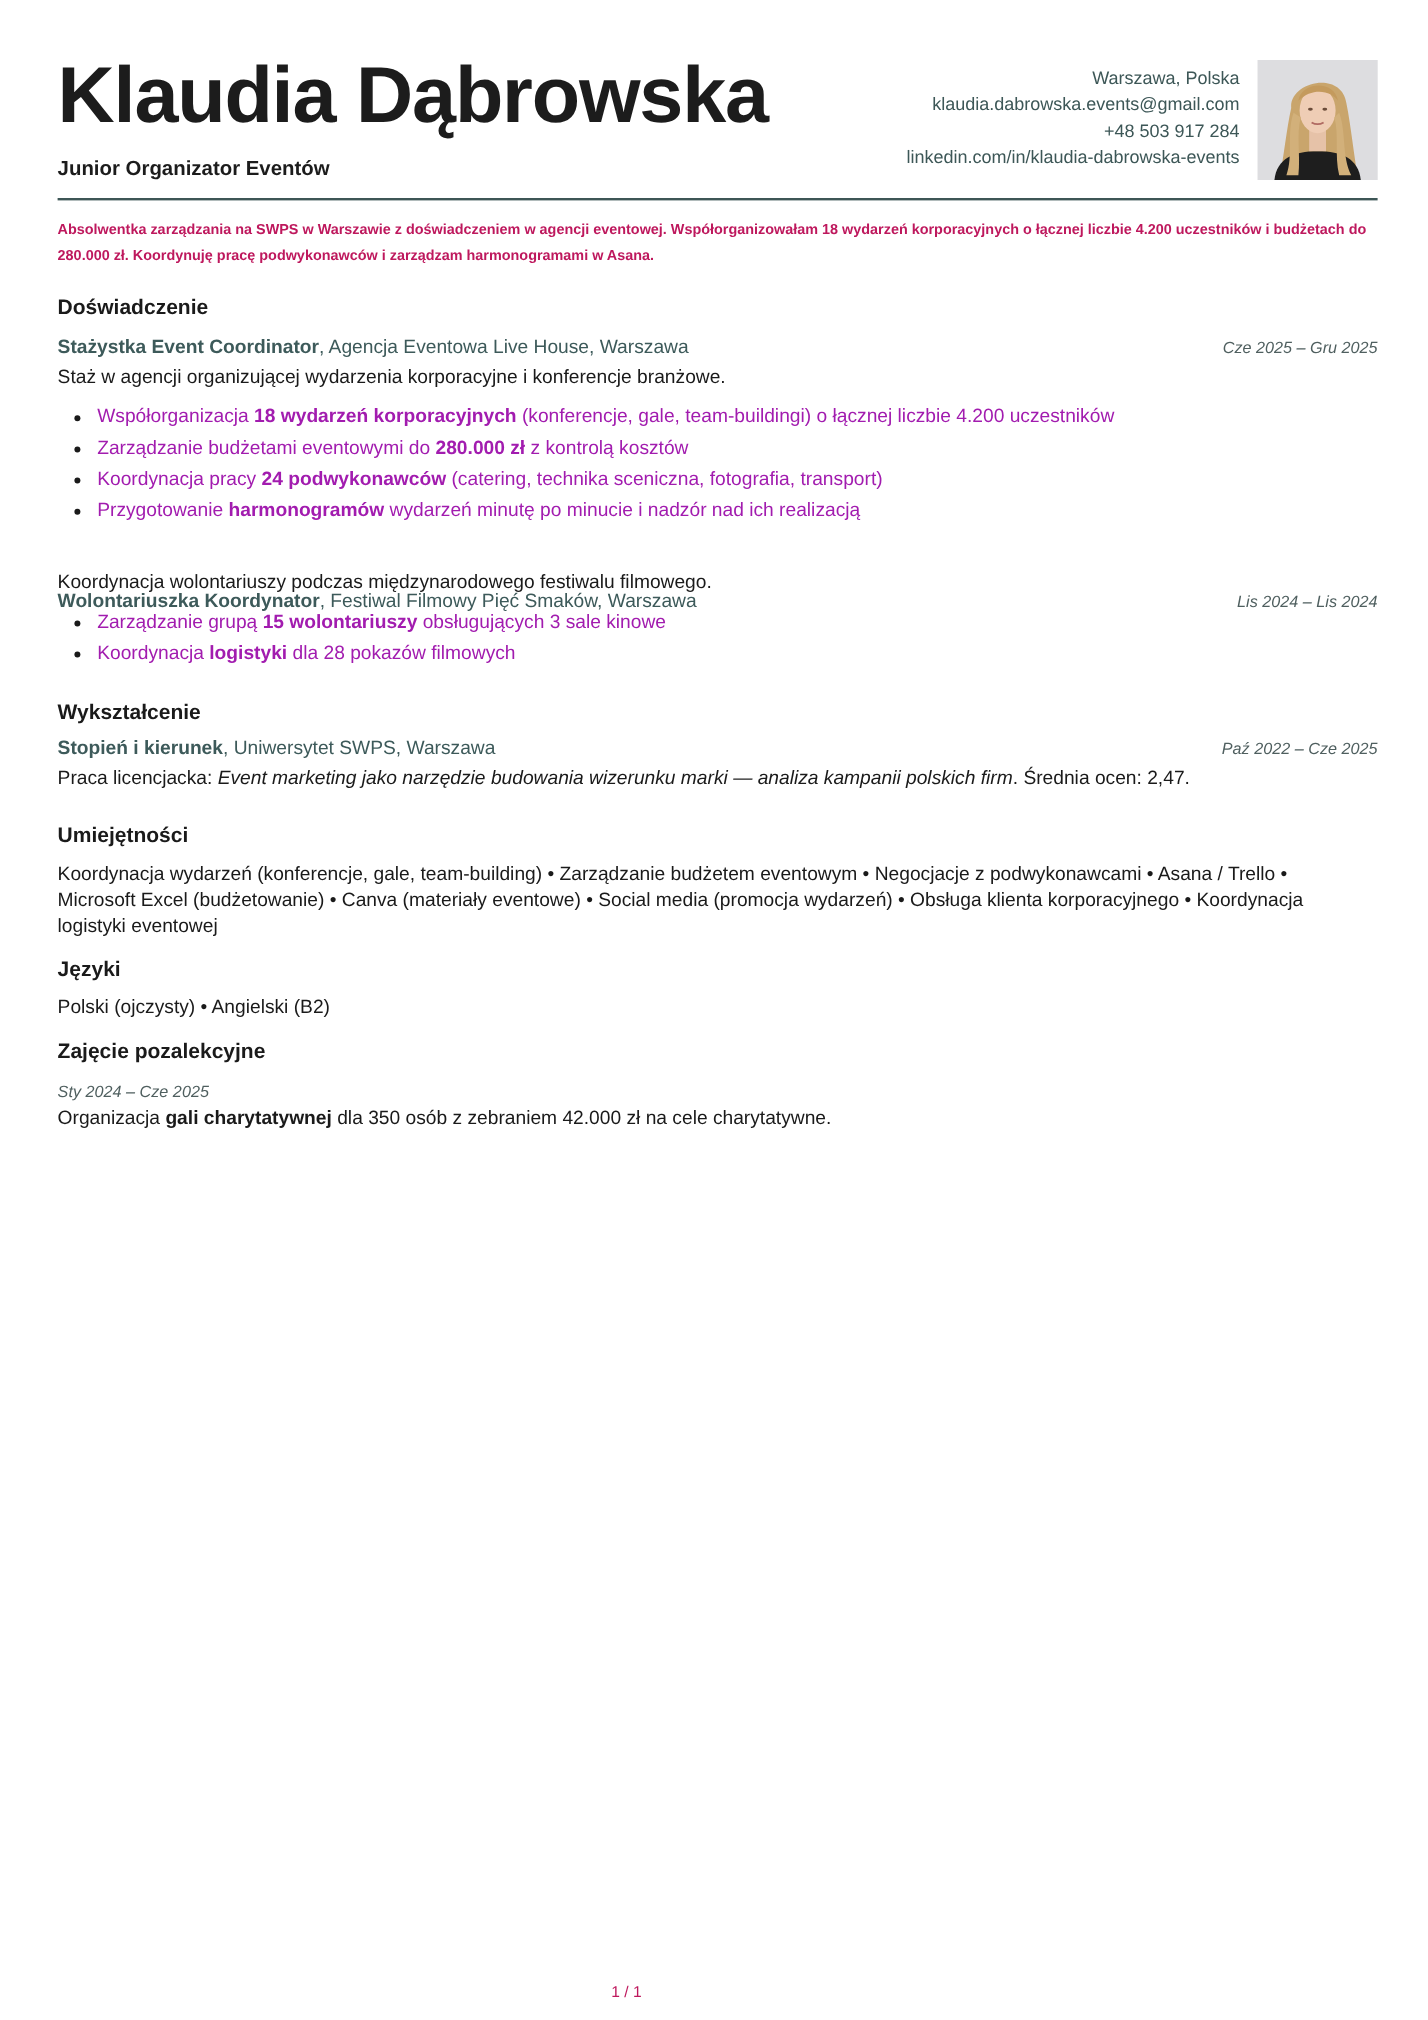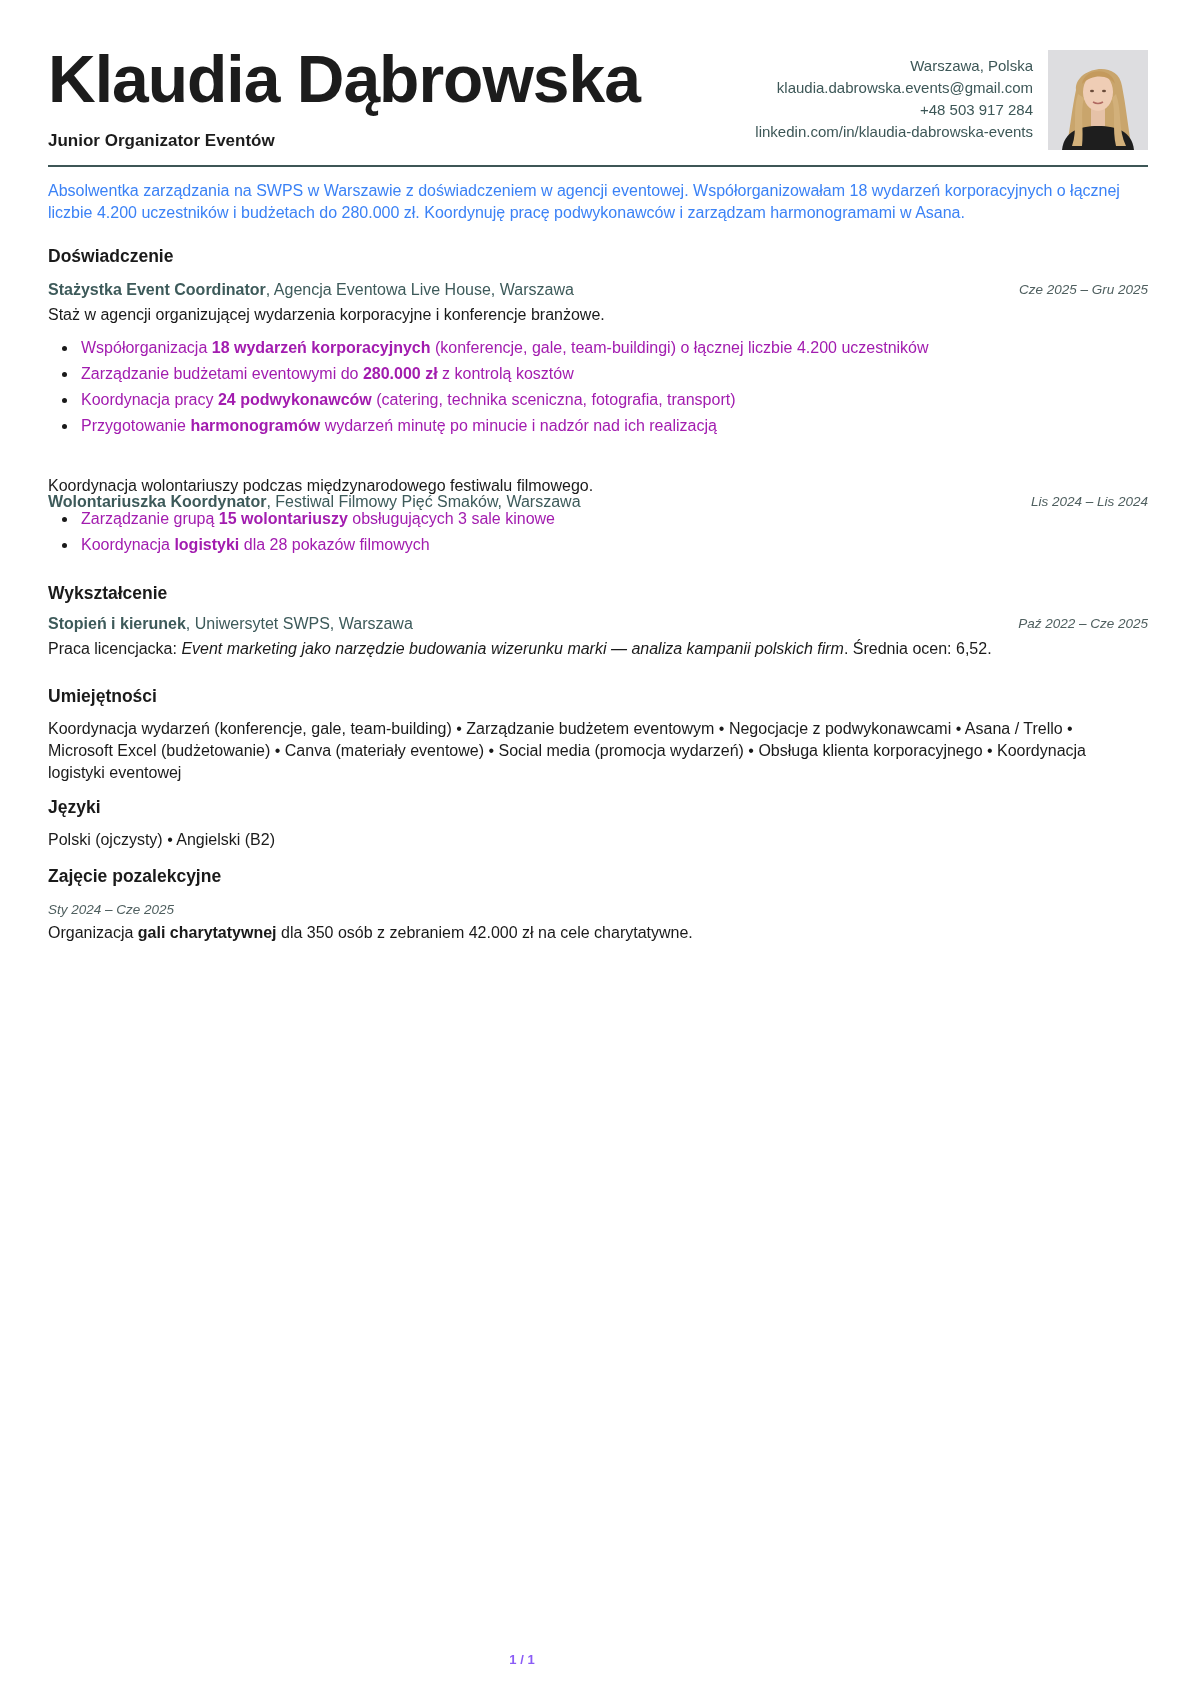--- a/index.html
+++ b/index.html
@@ -34,21 +34,21 @@
       background: #dcdcde; overflow: hidden;
     }
     .rule {
       position: absolute; left: 0; top: 165px; width: 1100px; height: 2px;
       background: #3d5656;
     }
 
     
     .summary {
       position: absolute; left: 0; top: 180px; width: 1100px;
-      font-size: 16px; line-height: 22px; color: #3b82f6;
+      font-size: 12px; line-height: 22px; color: #be185d; font-weight: bold;
     }
     .section-title {
       position: absolute; left: 0;
       font-size: 17.5px; font-weight: 700; color: #1a1a1a;
     }
     .entry-head {
       position: absolute; left: 0; width: 1100px;
       font-size: 16px; color: #3d5a5a;
     }
     .entry-head b { font-weight: 700; color: #3d5a5a; }
@@ -68,21 +68,21 @@
     .bullets li::before {
       content: ""; position: absolute; left: 14px; top: 11px;
       width: 5px; height: 5px; border-radius: 50%; background: #1a1a1a;
     }
     .small-date {
       position: absolute; left: 0;
       font-size: 13.5px; font-style: italic; color: #4f5f5f;
     }
     .footer {
       position: absolute; left: 0; top: 1652px; width: 1044px;
-      text-align: center; font-size: 13px; color: #8b5cf6; font-weight: bold;
+      text-align: center; font-size: 13px; color: #be185d;
     }
   </style>
 </head>
 <body>
 
 <div class="page">
 
   <div class="header">
     <div class="name">Klaudia Dąbrowska</div>
     <div class="headline">Junior Organizator Eventów</div>
@@ -144,21 +144,21 @@
     <li><span>Zarządzanie grupą </span><b>15 wolontariuszy</b><span> obsługujących 3 sale kinowe</span></li>
     <li><span>Koordynacja </span><b>logistyki</b><span> dla 28 pokazów filmowych</span></li>
   </ul>
 
   <div class="section-title" style="top:583px;">Wykształcenie</div>
   <div class="entry-head" style="top:615px;">
     <b>Stopień i kierunek</b><span>, Uniwersytet SWPS, Warszawa</span>
     <span class="date">Paź 2022 – Cze 2025</span>
   </div>
   <div class="line" style="top:638px;">
-    <span>Praca licencjacka: </span><i>Event marketing jako narzędzie budowania wizerunku marki — analiza kampanii polskich firm</i><span>. Średnia ocen: 6,52.</span>
+    <span>Praca licencjacka: </span><i>Event marketing jako narzędzie budowania wizerunku marki — analiza kampanii polskich firm</i><span>. Średnia ocen: 2,47.</span>
   </div>
 
   <div class="section-title" style="top:686px;">Umiejętności</div>
   <div class="line" style="top:718px;">Koordynacja wydarzeń (konferencje, gale, team-building) • Zarządzanie budżetem eventowym • Negocjacje z podwykonawcami • Asana / Trello •</div>
   <div class="line" style="top:762px;">logistyki eventowej</div>
   <div class="line" style="top:740px;">Microsoft Excel (budżetowanie) • Canva (materiały eventowe) • Social media (promocja wydarzeń) • Obsługa klienta korporacyjnego • Koordynacja</div>
 
   <div class="section-title" style="top:797px;">Języki</div>
   <div class="line" style="top:829px;">Polski (ojczysty) • Angielski (B2)</div>
 

